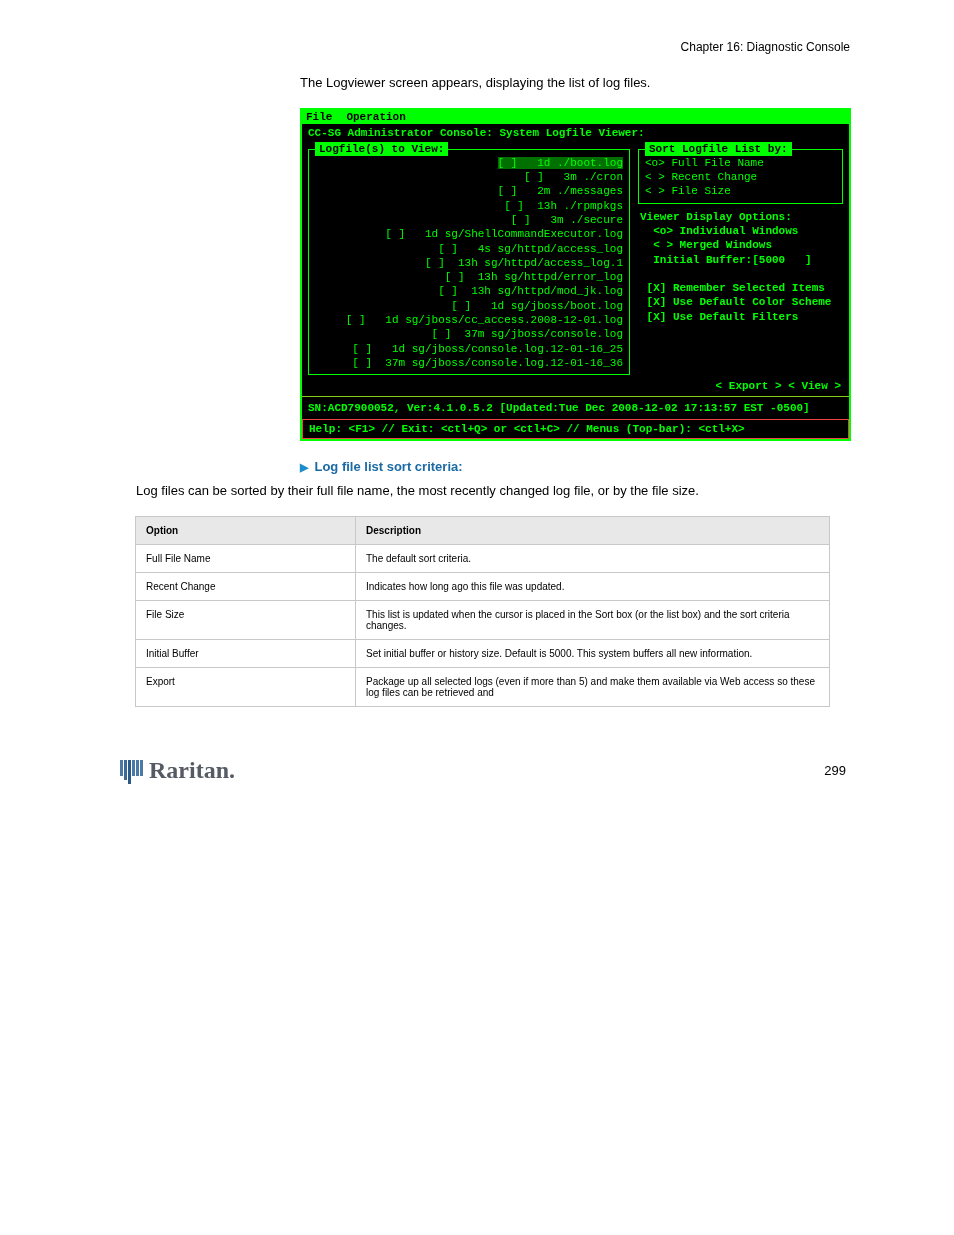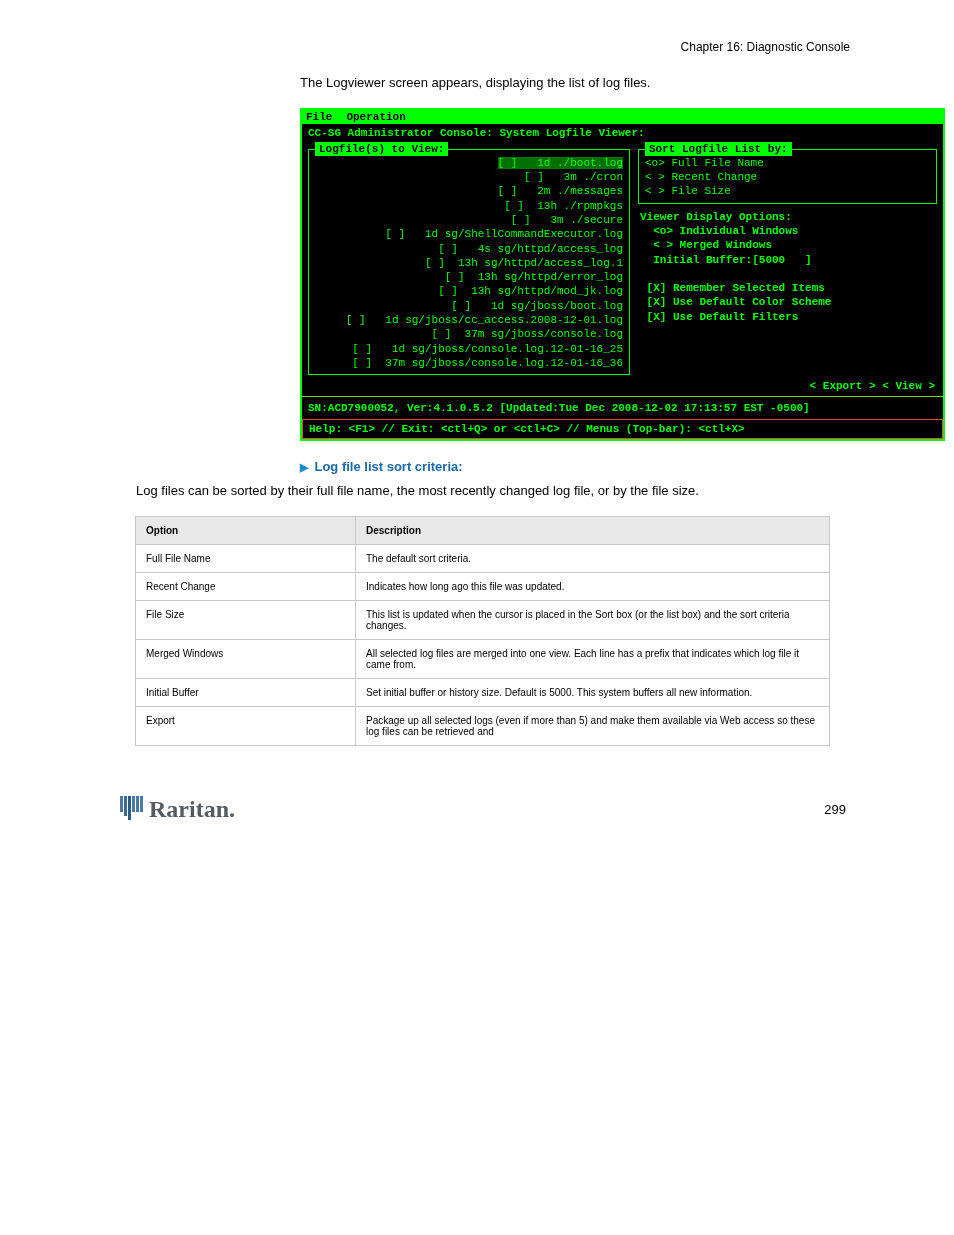--- a/index.html
+++ b/index.html
@@ -20,21 +20,21 @@
     color: #000;
     margin-bottom: 20px;
   }
   .intro-text {
     margin: 10px 0 16px 180px;
     line-height: 1.4;
     font-size: 13px;
   }
   .terminal {
     margin-left: 180px;
-    width: 645px;
+    width: 551px;
     background: #000;
     border: 2px solid #00ff00;
     font-family: "Courier New", monospace;
     font-size: 11px;
     color: #00ff00;
     line-height: 1.3;
   }
   .term-menubar {
     background: #00ff00;
     color: #000;
@@ -122,21 +122,21 @@
   }
   table.kv td.col1 { width: 220px; }
   .footer {
     margin-top: 50px;
     display: flex;
     align-items: center;
     gap: 10px;
   }
   .logo {
     display: flex;
-    align-items: flex-start;
+    align-items: flex-end;
     gap: 6px;
   }
   .logo-icon {
     display: inline-flex;
     gap: 1px;
   }
   .logo-icon span {
     width: 3px;
     height: 16px;
     background: #4a7aa5;
@@ -230,24 +230,20 @@
         </tr>
       <tr>
           <td class="col1">Recent Change</td>
           <td>Indicates how long ago this file was updated.</td>
         </tr>
       <tr>
           <td class="col1">File Size</td>
           <td>This list is updated when the cursor is placed in the Sort box (or the list box) and the sort criteria changes.</td>
         </tr>
       <tr>
-          <td class="col1">Merged Windows</td>
-          <td>All selected log files are merged into one view. Each line has a prefix that indicates which log file it came from.</td>
-        </tr>
-      <tr>
           <td class="col1">Initial Buffer</td>
           <td>Set initial buffer or history size. Default is 5000. This system buffers all new information.</td>
         </tr>
       <tr>
           <td class="col1">Export</td>
           <td>Package up all selected logs (even if more than 5) and make them available via Web access so these log files can be retrieved and</td>
         </tr>
     </tbody>
   </table>
 

